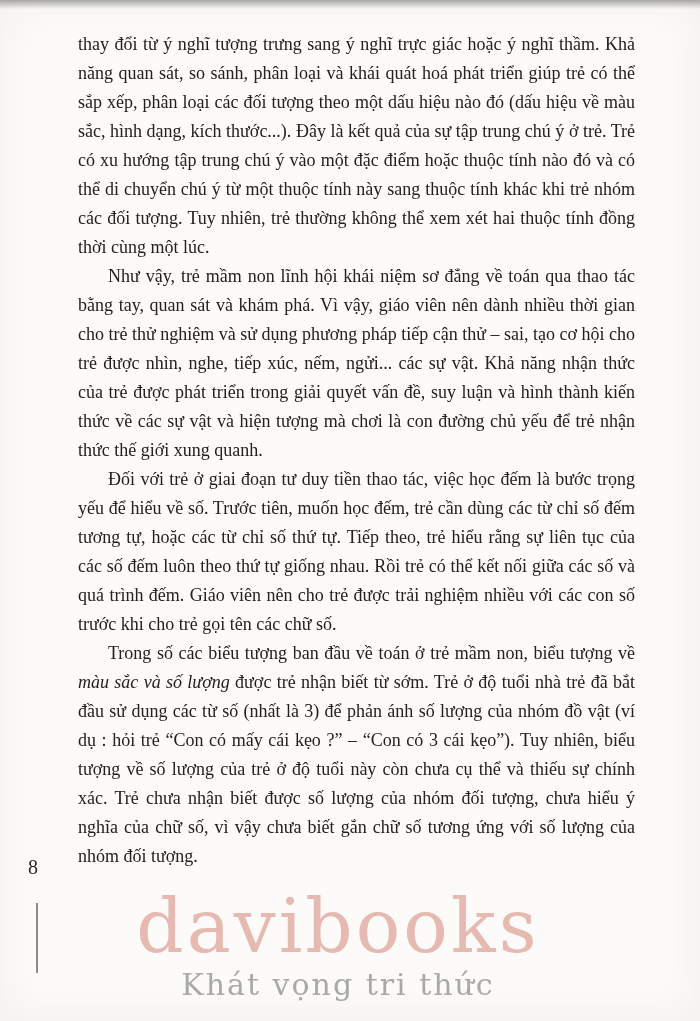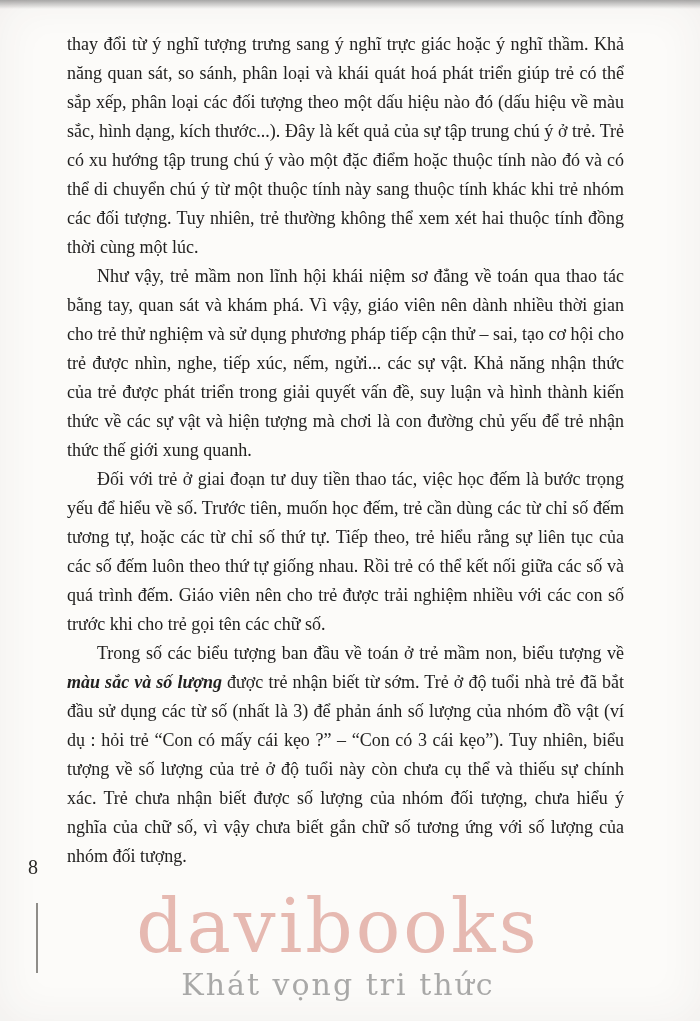--- a/index.html
+++ b/index.html
@@ -20,36 +20,36 @@
   }
   .scan-vignette {
     position: absolute;
     inset: 0;
     box-shadow: inset 0 0 45px rgba(60,55,45,0.06);
     pointer-events: none;
     z-index: 4;
   }
   .text-block {
     position: absolute;
-    left: 67px;
+    left: 78px;
     top: 30px;
     width: 557px;
     font-size: 18px;
     line-height: 29px;
     color: #222120;
     text-align: justify;
     z-index: 2;
   }
   .para {
     margin: 0;
     text-indent: 30px;
   }
   .para.no-indent { text-indent: 0; }
   .bold-italic {
-    font-weight: bold;
+    font-weight: normal;
     font-style: italic;
   }
   .page-number {
     position: absolute;
     left: 28px;
     top: 856px;
     font-size: 20px;
     color: #2b2a28;
     z-index: 2;
   }

